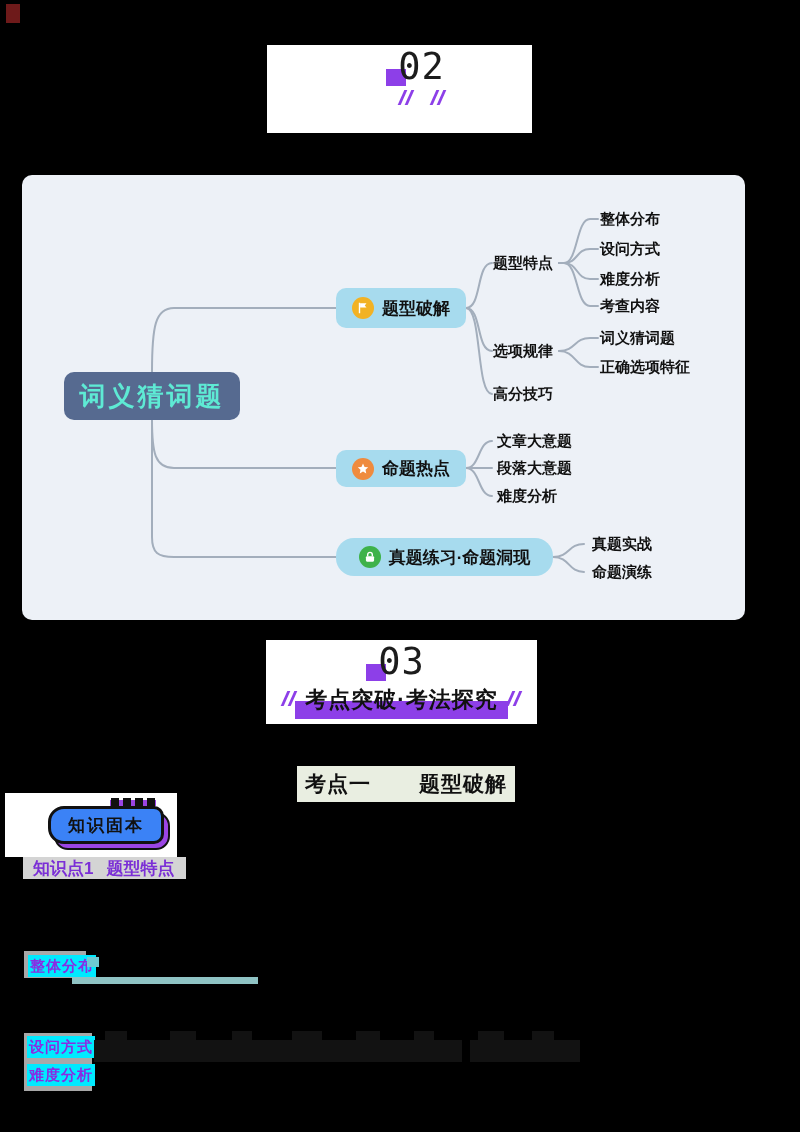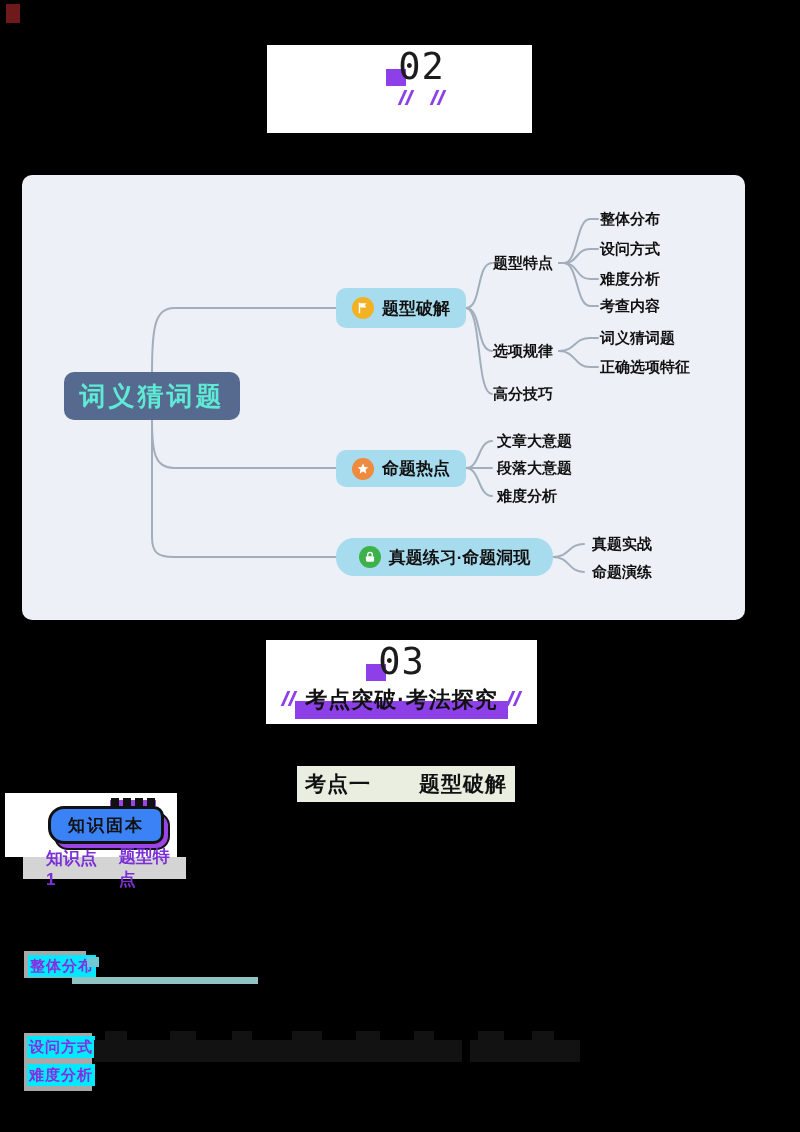--- a/index.html
+++ b/index.html
@@ -46,21 +46,21 @@
   .badge-shadow{position:absolute;left:6px;top:6px;right:-6px;bottom:-6px;background:#9b45e4;
                 border:2px solid #111;border-radius:14px;}
   .badge-face{position:absolute;left:0;top:0;right:0;bottom:0;background:#3b82f6;border:3px solid #111;
               border-radius:16px 10px 10px 16px;display:flex;align-items:center;justify-content:center;}
   .badge-face span{font-size:17px;font-weight:900;color:#111;letter-spacing:2px;}
   .badge-tabs{position:absolute;left:62px;top:-6px;height:6px;background:#9b45e4;display:flex;gap:4px;padding:0 1px;}
   .badge-tabs i{display:block;width:8px;height:9px;margin-top:-2px;background:#111;}
 
   
   .kp-bar{position:absolute;left:23px;top:857px;width:163px;height:22px;background:#d4d4d4;
-          display:flex;align-items:center;gap:13px;padding-left:23px;box-sizing:border-box;}
+          display:flex;align-items:center;gap:13px;padding-left:10px;box-sizing:border-box;}
   .kp-bar span{font-size:17px;font-weight:900;color:#7b2fd6;}
 
   
   .graybox{position:absolute;background:#a8a8a8;}
   .cyan{position:absolute;background:#00eaff;color:#8a2be2;font-size:15px;font-weight:800;
         height:20px;line-height:20px;padding:1px 2px;letter-spacing:1px;white-space:nowrap;}
   .teal-bar{position:absolute;left:72px;top:977px;width:186px;height:7px;background:#8fc3c4;}
   .teal-sq{position:absolute;left:87px;top:957px;width:12px;height:10px;background:#6fc9d2;}
   .redact{position:absolute;background:#121212;}
 

